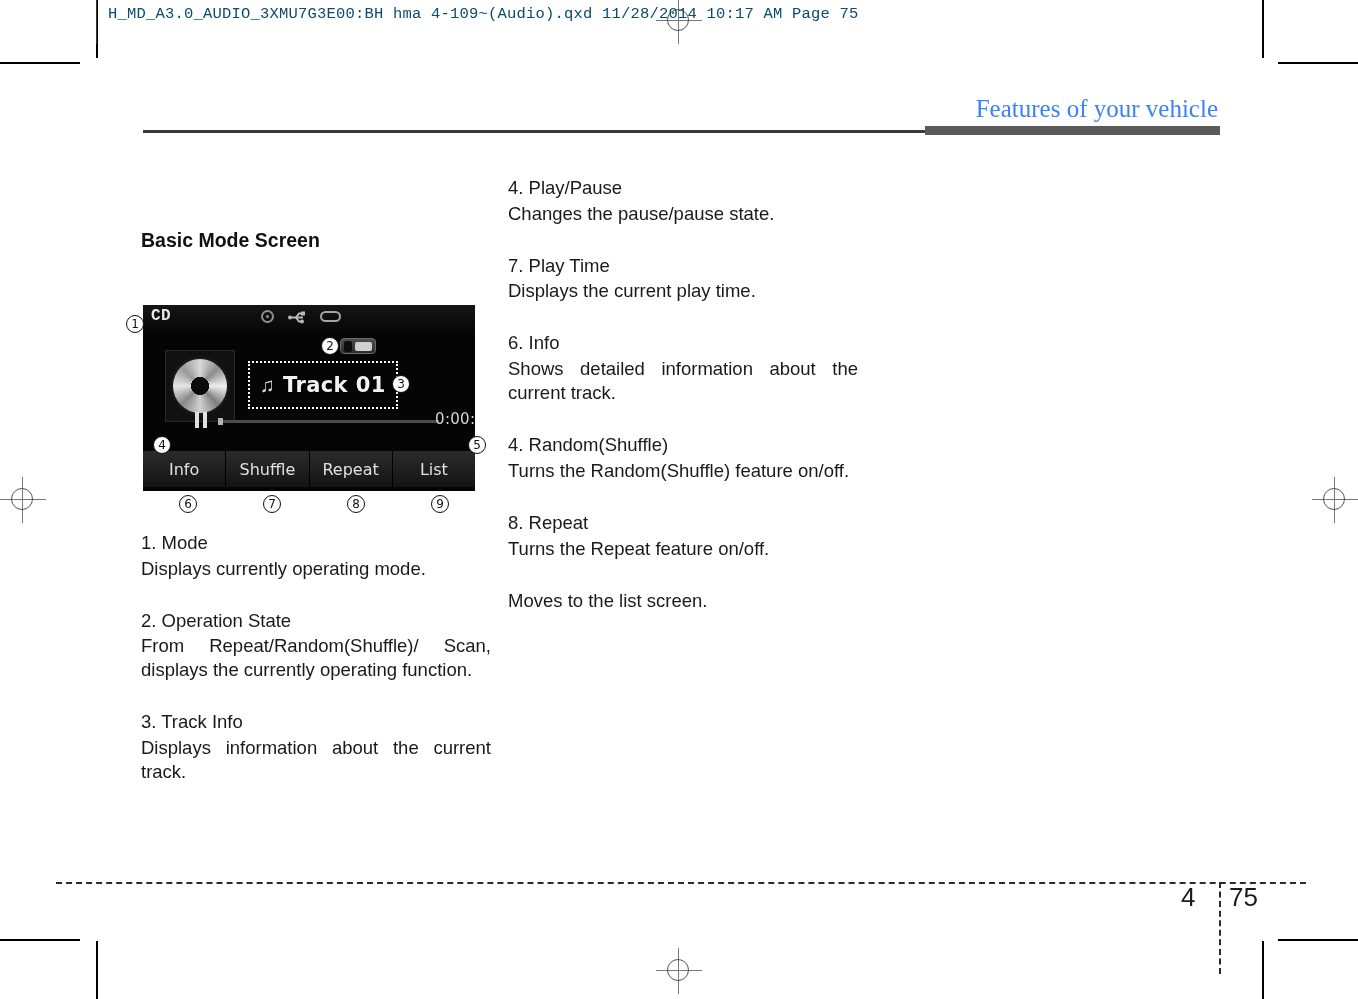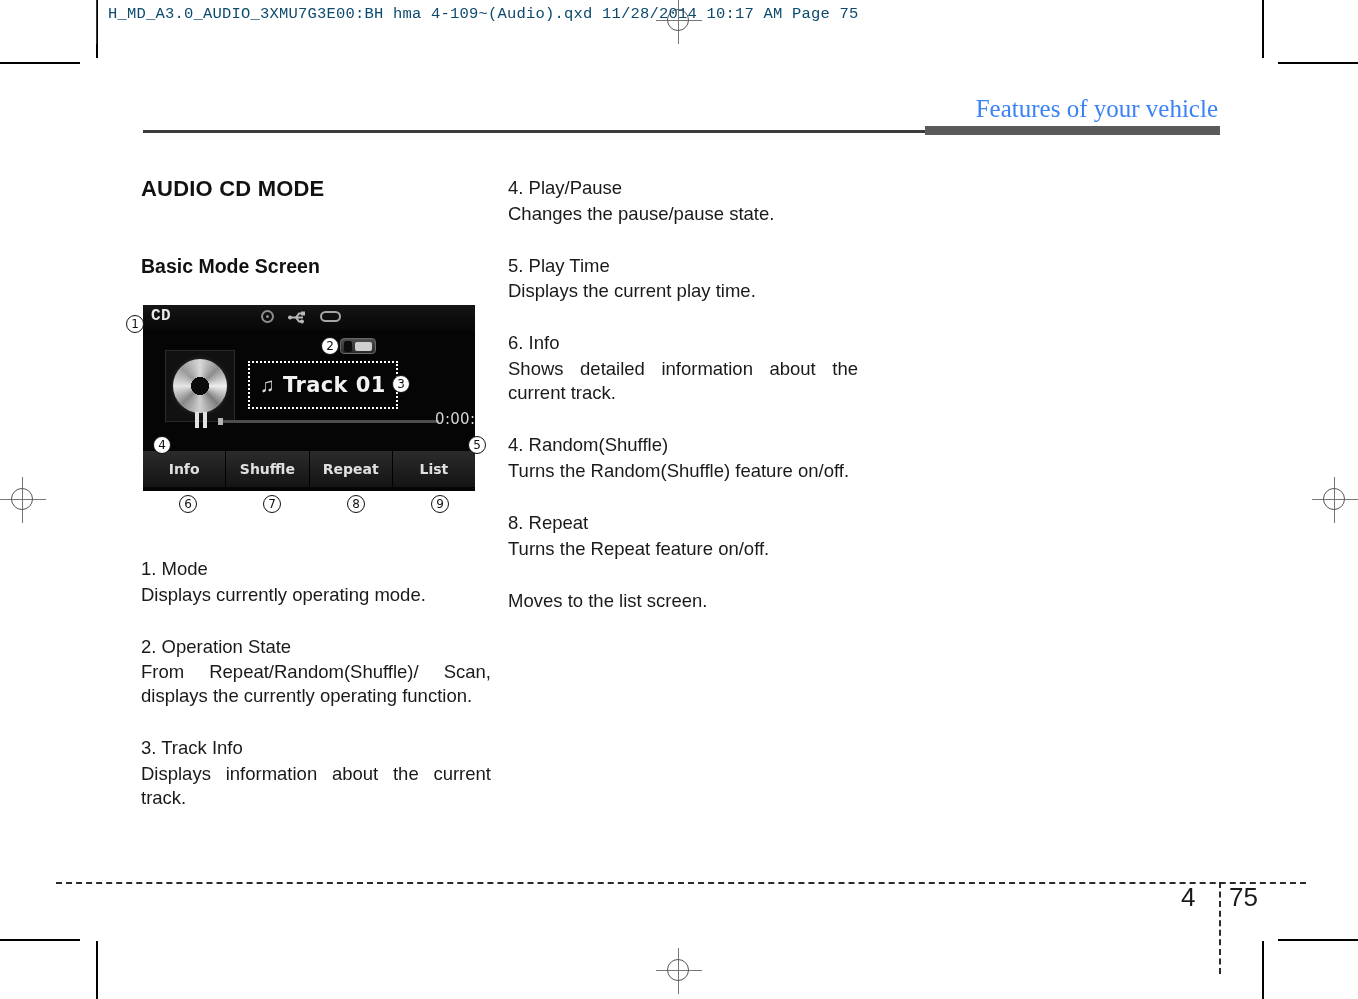--- a/index.html
+++ b/index.html
@@ -289,22 +289,22 @@
     position: absolute;
     left: 0; bottom: 4px;
     width: 100%; height: 36px;
     display: flex;
   }
   .softkey {
     flex: 1;
     background: linear-gradient(180deg,#2b2b2b 0%, #141414 100%);
     border-right: 1px solid #000;
     display: flex; align-items: center; justify-content: center;
-    font-size: 14px;
-    font-weight: bold;
+    font-size: 16px;
+    font-weight: normal;
     color: #e0e0e0;
     font-family: "DejaVu Sans", sans-serif;
   }
   .softkey:last-child { border-right: none; }
 
   
   .callout {
     position: absolute;
     width: 18px; height: 18px;
     border-radius: 50%;
@@ -381,21 +381,20 @@
 </div>
 
 <div class="slug-rule"></div>
 <div class="slug-text">H_MD_A3.0_AUDIO_3XMU7G3E00:BH hma 4-109~(Audio).qxd  11/28/2014  10:17 AM  Page 75</div>
 
 <div class="running-head">Features of your vehicle</div>
 <div class="head-rule-thin"></div>
 <div class="head-rule-dark"></div>
 
 <div class="col col-left">
-  <h2 class="section-title">AUDIO CD MODE</h2>
   <h3 class="sub-title">Basic Mode Screen</h3>
 
   <div style="height:251px;"></div>
 
   <div class="item">
     <div class="item-title">1. Mode</div>
     <div class="item-body no-just">Displays currently operating mode.</div>
   </div>
   <div class="item">
     <div class="item-title">2. Operation State</div>
@@ -406,21 +405,21 @@
     <div class="item-body">Displays information about the current track.</div>
   </div>
 </div>
 
 <div class="col col-right">
   <div class="item">
     <div class="item-title">4. Play/Pause</div>
     <div class="item-body no-just">Changes the pause/pause state.</div>
   </div>
   <div class="item">
-    <div class="item-title">5. Play Time</div>
+    <div class="item-title">7. Play Time</div>
     <div class="item-body no-just">Displays the current play time.</div>
   </div>
   <div class="item">
     <div class="item-title">6. Info</div>
     <div class="item-body">Shows detailed information about the current track.</div>
   </div>
   <div class="item">
     <div class="item-title">4. Random(Shuffle)</div>
     <div class="item-body">Turns the Random(Shuffle) feature on/off.</div>
   </div>

